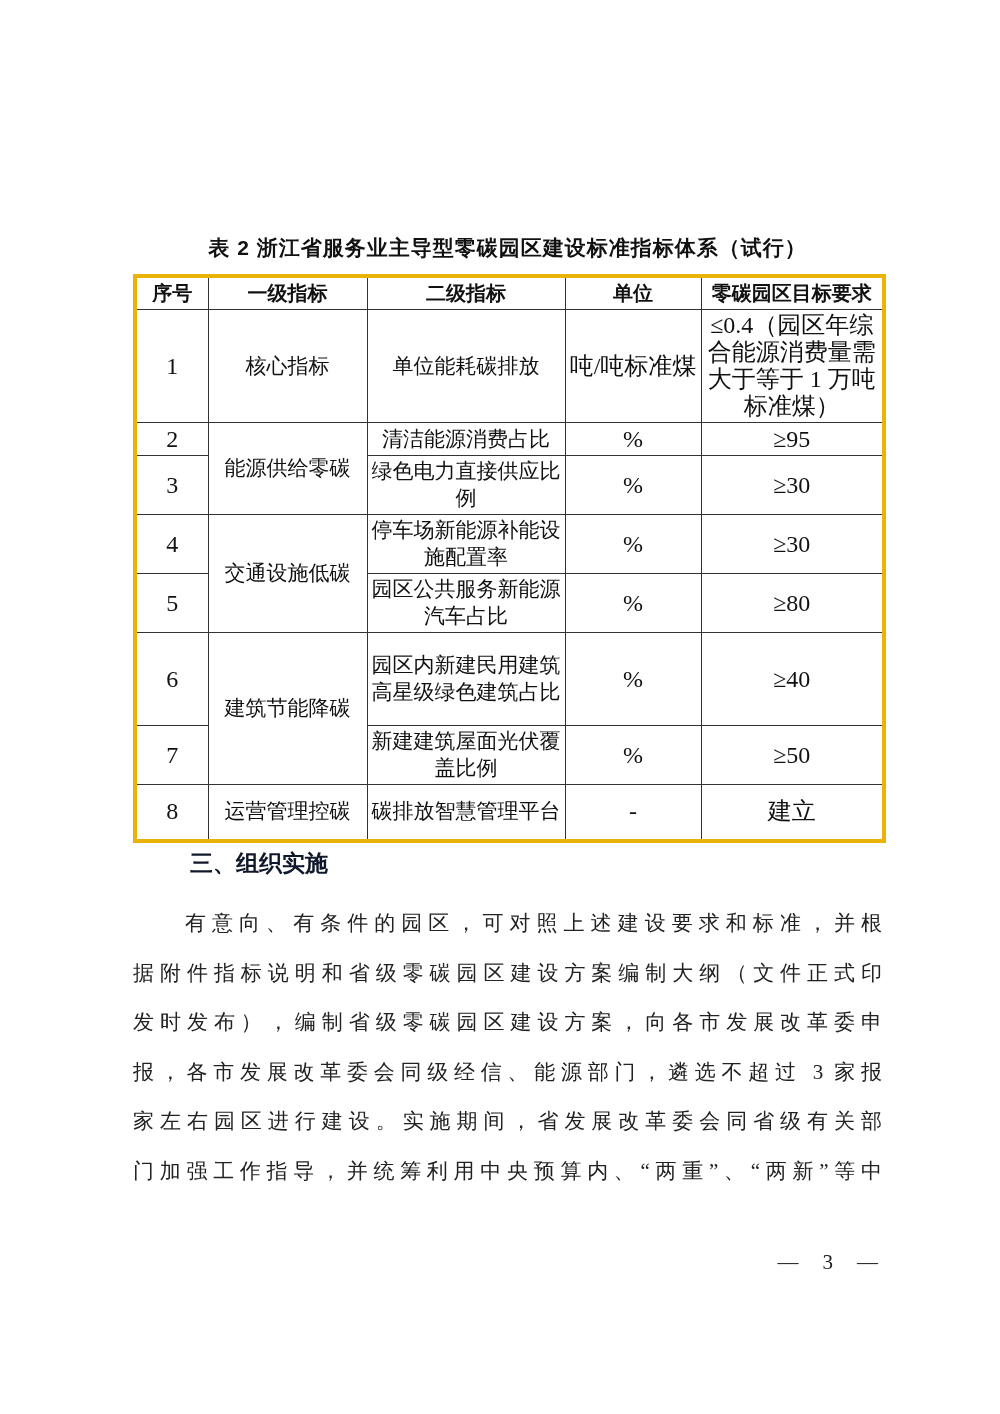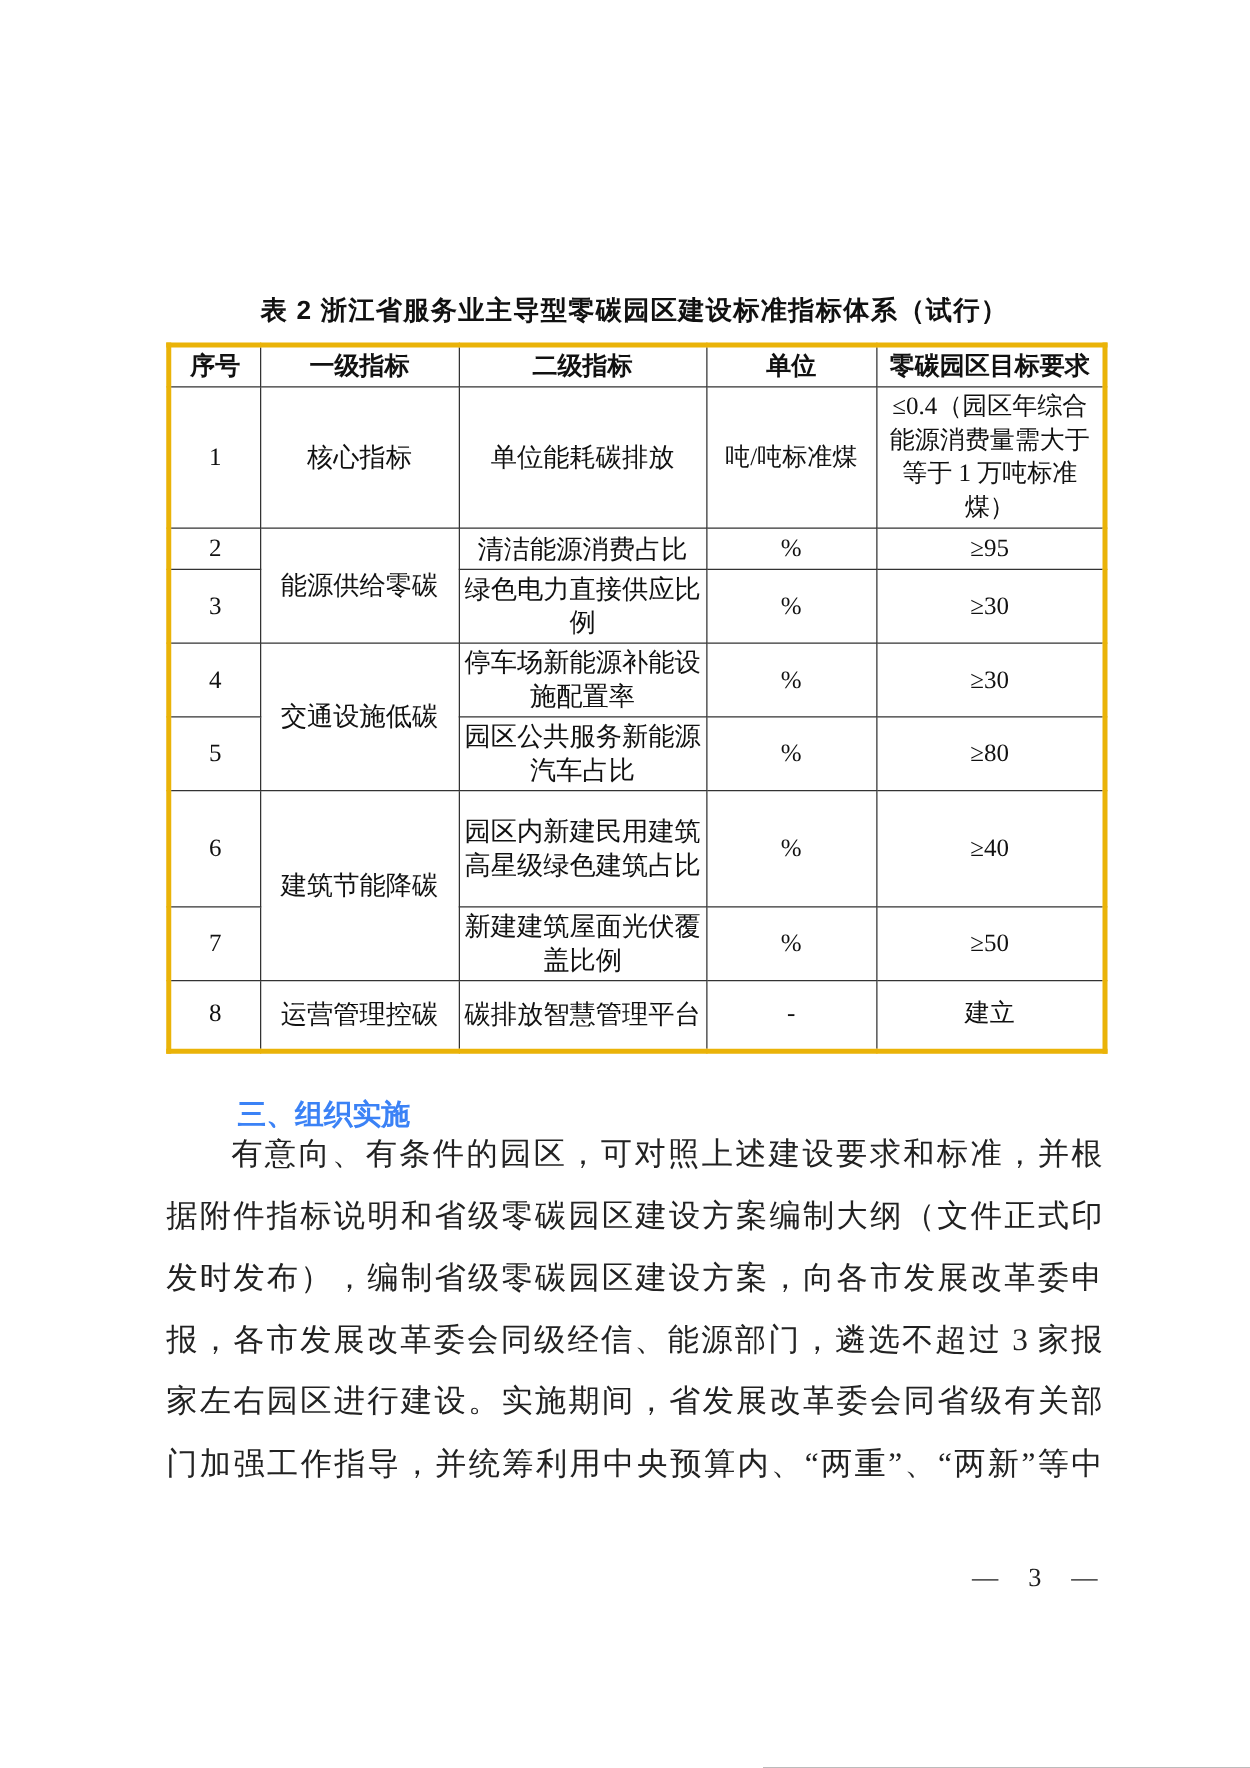--- a/index.html
+++ b/index.html
@@ -33,21 +33,21 @@
     width: 749px;
     border-collapse: collapse;
     table-layout: fixed;
     border: 4px solid #eab308;
   }
   table.spec-table th, table.spec-table td {
     border: 1px solid #333;
     text-align: center;
     vertical-align: middle;
     padding: 2px 4px;
-    font-size: 20px;
+    font-size: 24px;
     line-height: 27px;
     color: #111;
   }
   table.spec-table th {
     font-family: "Liberation Sans", "DejaVu Sans", sans-serif;
     font-weight: bold;
     font-size: 20px;
   }
   table.spec-table td.lvl2 { font-size: 21px; }
   table.spec-table td.lvl1 { font-size: 21px; margin-left: 23px; }
@@ -81,29 +81,28 @@
   }
   .section-heading {
     position: absolute;
     top: 848px;
     left: 133px;
     width: 749px;
     padding-left: 57px;
     font-family: "Liberation Sans", "DejaVu Sans", sans-serif;
     font-weight: bold;
     font-size: 23px;
-    color: #3b82f6;
-    margin-top: 28px;
+    color: #0f172a;
   }
   .body-paragraph {
     position: absolute;
     top: 899px;
     left: 133px;
     width: 749px;
-    font-size: 25px;
+    font-size: 21px;
     color: #222;
   }
   .body-line {
     height: 49.5px;
     line-height: 49.5px;
     text-align: justify;
     text-align-last: justify;
     white-space: nowrap;
   }
   .body-line.first { text-indent: 52px; }

